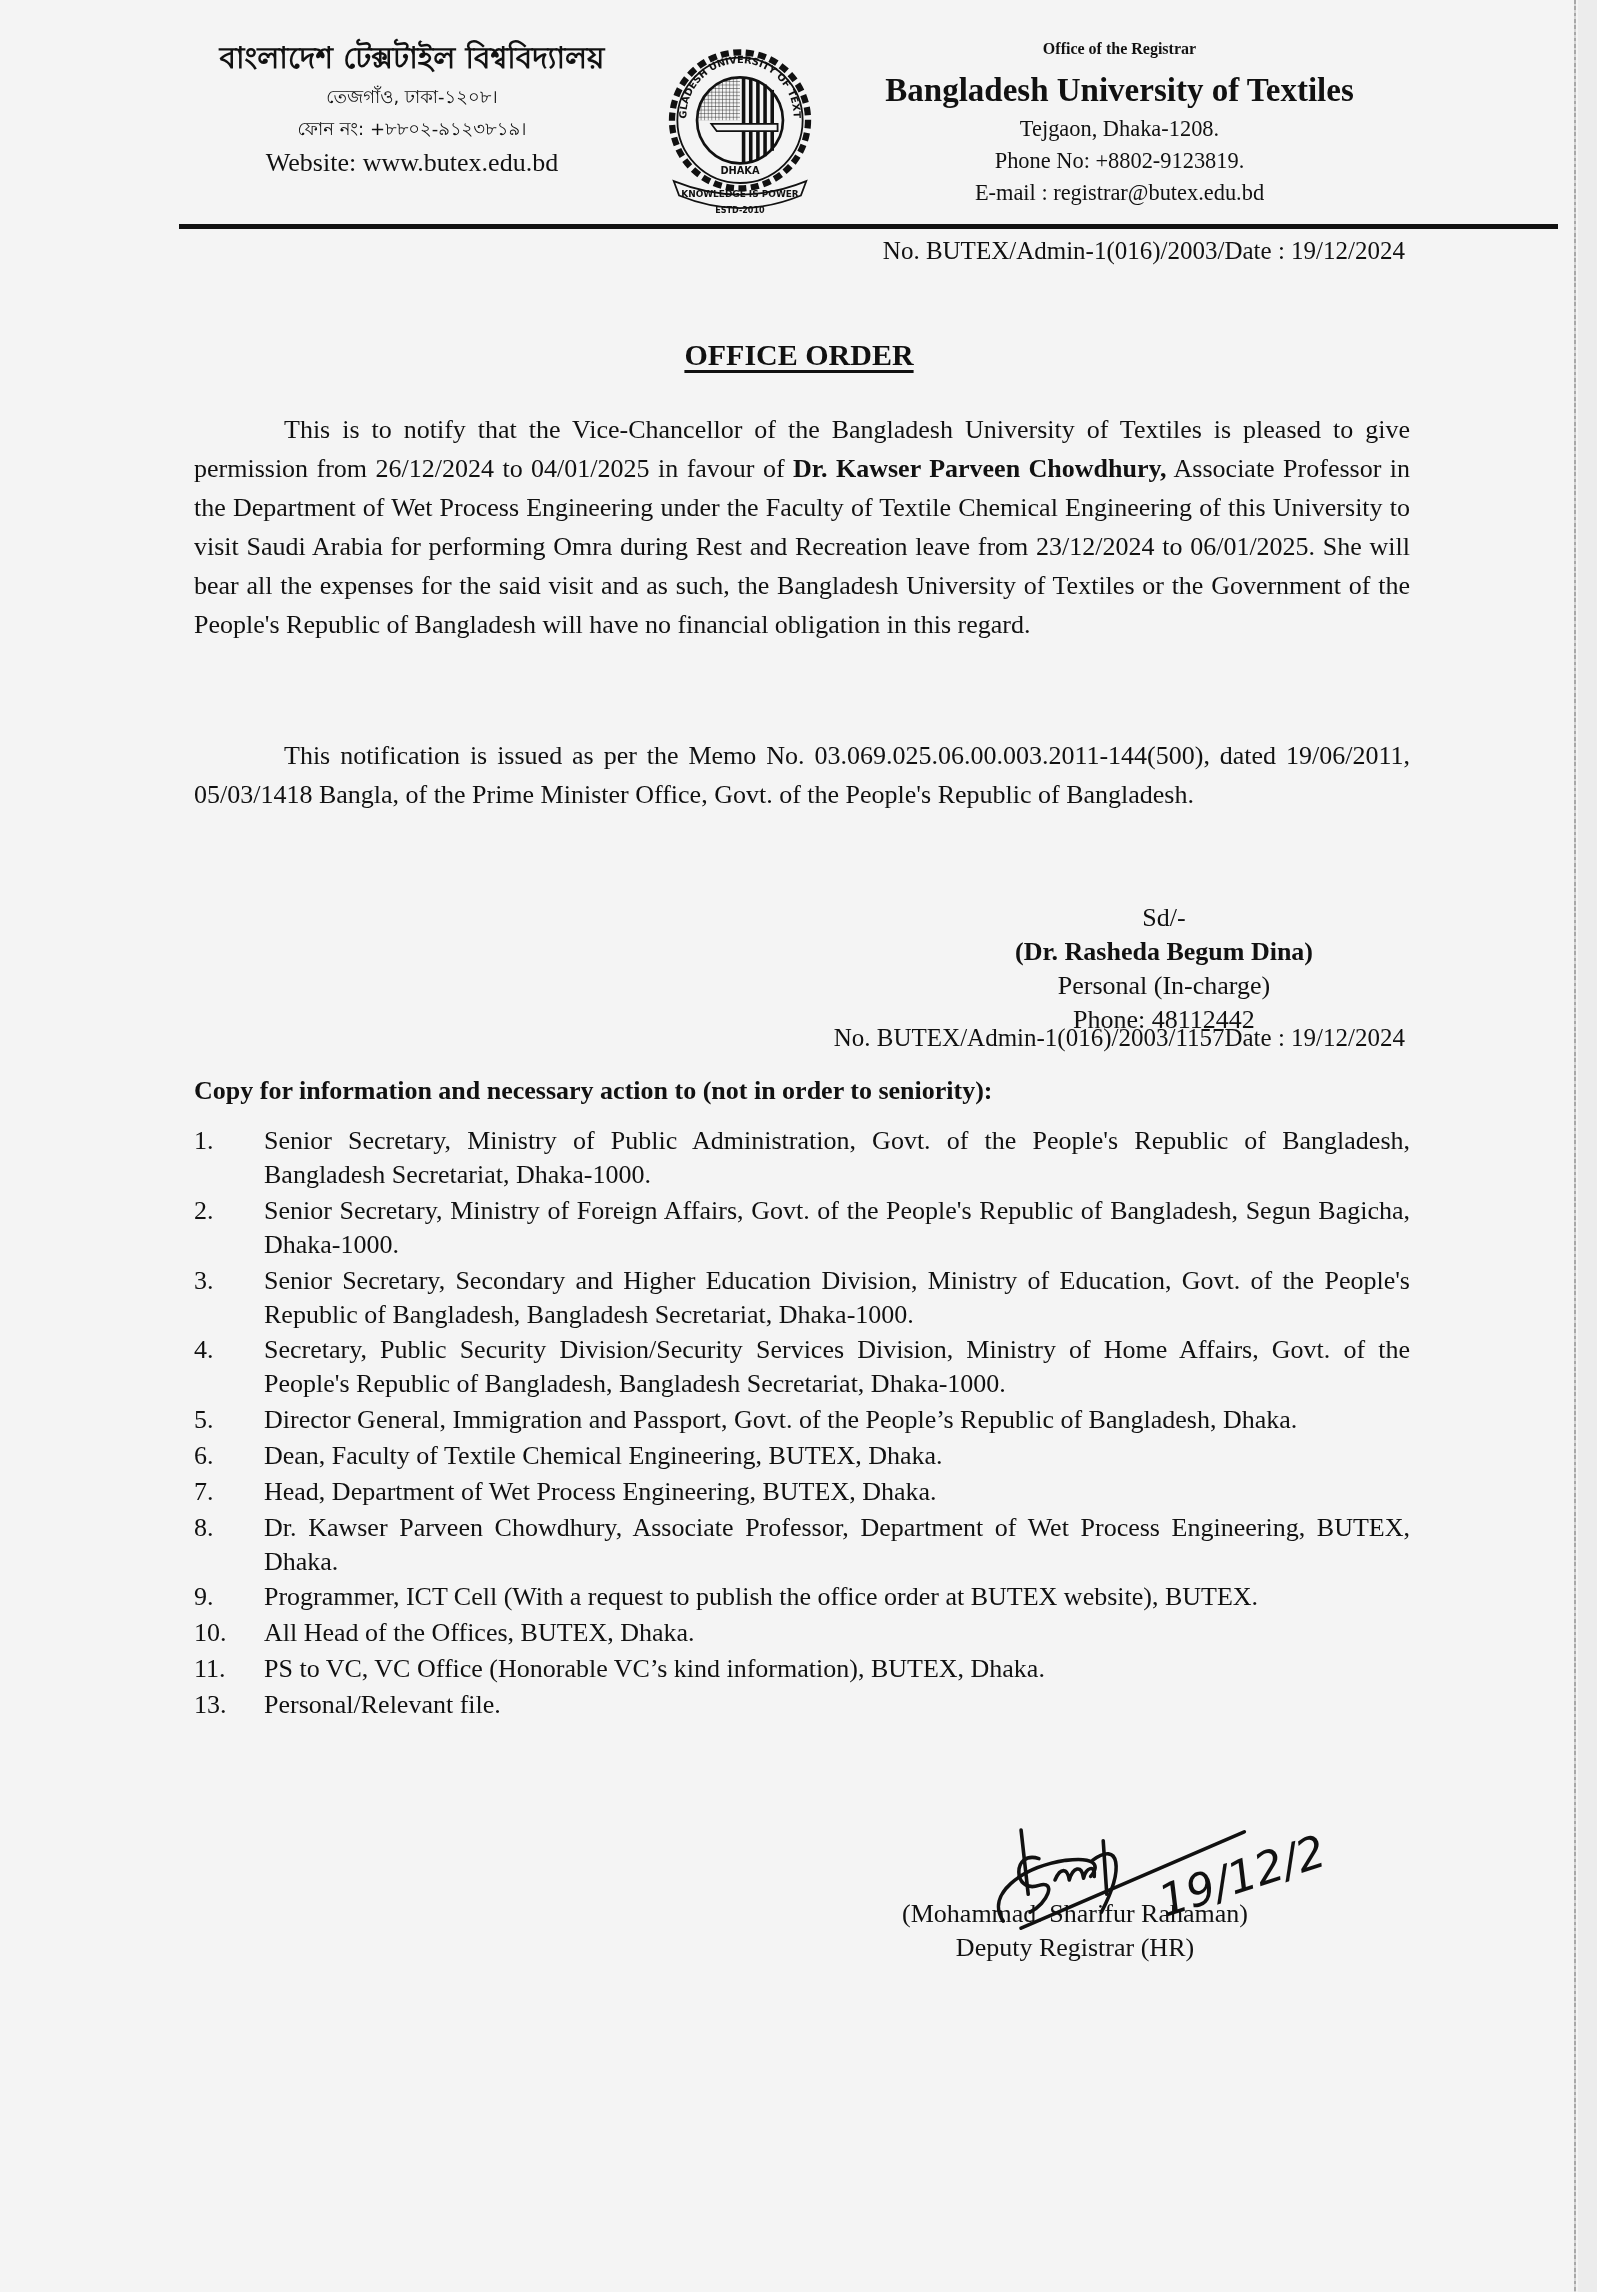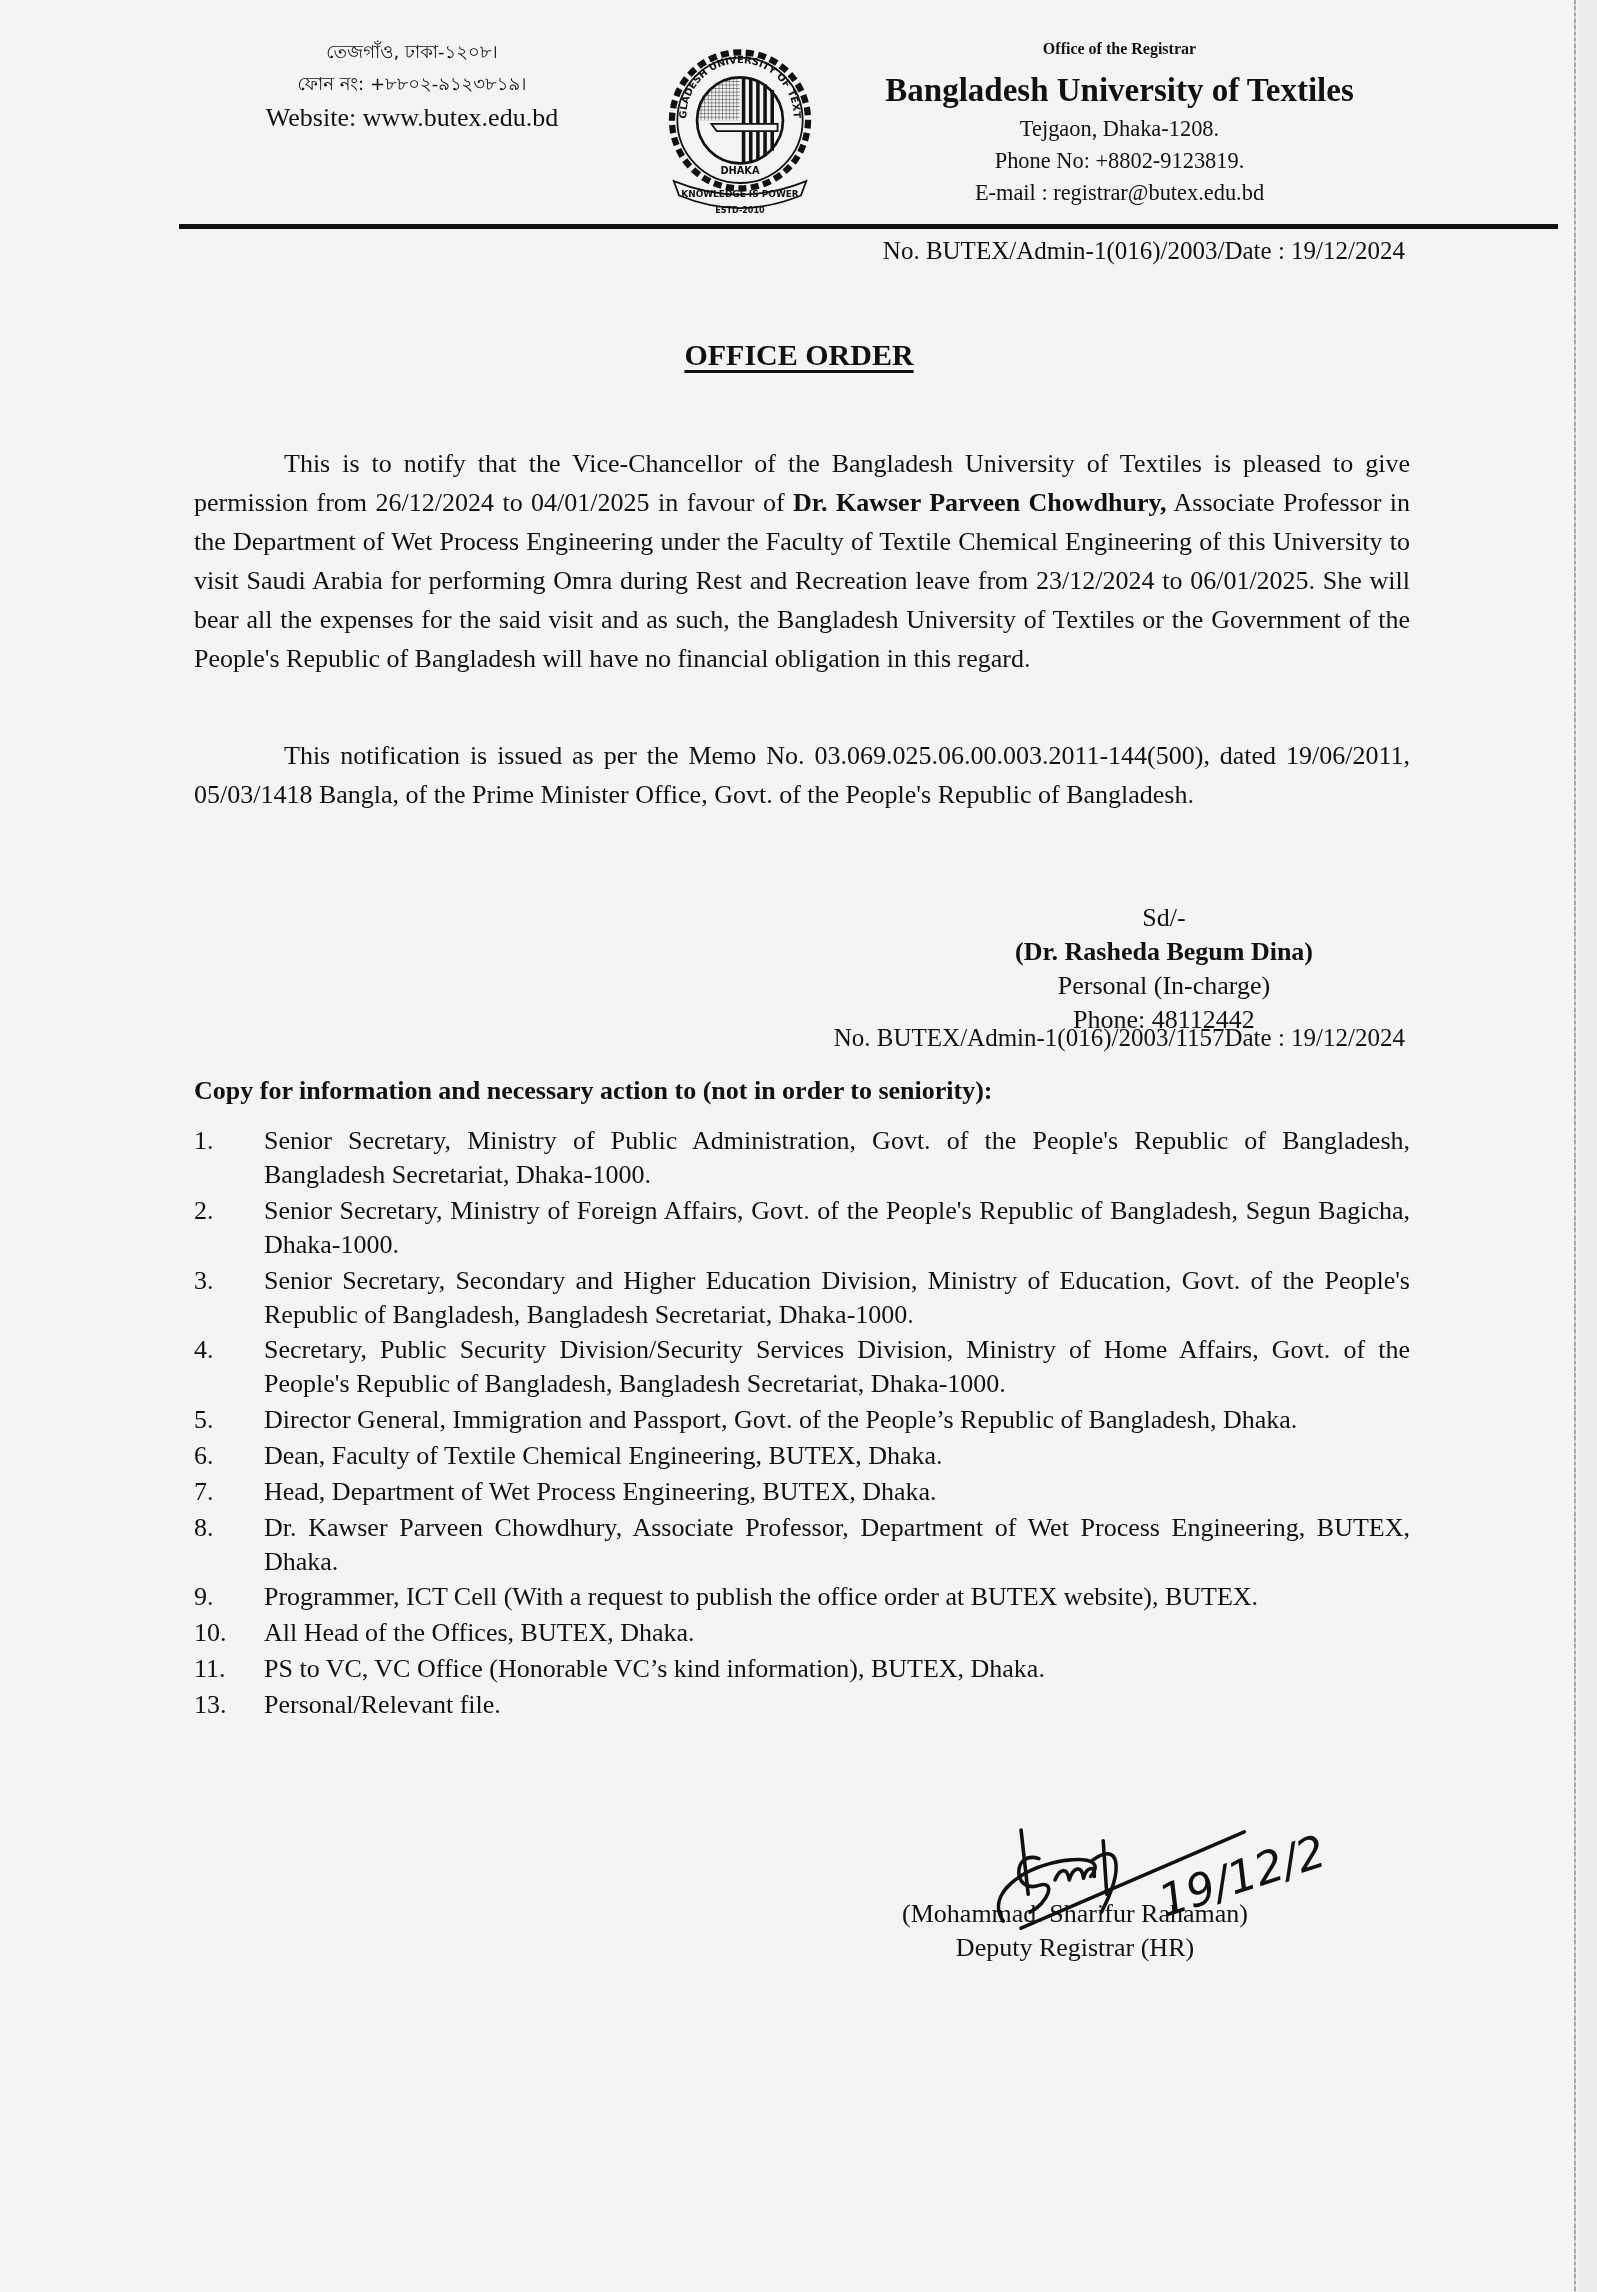--- a/index.html
+++ b/index.html
@@ -37,21 +37,21 @@
 
   .order-title {
     position: absolute; left: 0; right: 0; top: 338px; text-align: center;
     font-size: 30px; font-weight: bold; text-decoration: underline; text-underline-offset: 5.4px;
   }
 
   .para {
     position: absolute; left: 194px; width: 1216px; font-size: 26px; line-height: 39px;
     text-align: justify; text-indent: 90px;
   }
-  .para.p1 { top: 410px; margin-top: 34px; }
+  .para.p1 { top: 410px; }
   .para.p2 { top: 736px; }
 
   .sig-block { position: absolute; left: 949px; width: 430px; top: 901px; text-align: center; font-size: 26px; line-height: 34px; }
   .sig-block .name { font-weight: bold; }
 
   .copy-head { position: absolute; left: 194px; top: 1076px; font-size: 26px; font-weight: bold; }
 
   .copy-list { position: absolute; left: 194px; width: 1216px; top: 1124px; margin: 0; padding: 0; list-style: none; font-size: 26px; line-height: 34px; }
   .copy-list li { display: flex; margin-bottom: 1.8px; }
   .copy-list .num { width: 70px; flex: 0 0 70px; }
@@ -61,20 +61,21 @@
 
   .dep-block { position: absolute; left: 833px; width: 484px; top: 1897px; text-align: center; font-size: 26px; line-height: 34px; }
 </style>
 </head>
 <body>
 
 <div class="page-edge"></div>
 <div class="page-edge-right"></div>
 
 <div class="lh-left">
+  <div class="bn2">বাংলাদেশ টেক্সটাইল বিশ্ববিদ্যালয়</div>
   <div class="bn3">তেজগাঁও, ঢাকা-১২০৮।</div>
   <div class="bn3">ফোন নং: +৮৮০২-৯১২৩৮১৯।</div>
   <div class="web">Website: www.butex.edu.bd</div>
 </div>
 
 <svg class="logo" viewBox="0 0 176 200">
   <defs>
     <path id="ringTop" d="M 28 88 A 60 60 0 0 1 148 88"></path>
     <path id="ringBottom" d="M 36 130 A 60 60 0 0 0 140 130"></path>
     <pattern id="hatch" width="4" height="4" patternUnits="userSpaceOnUse">

